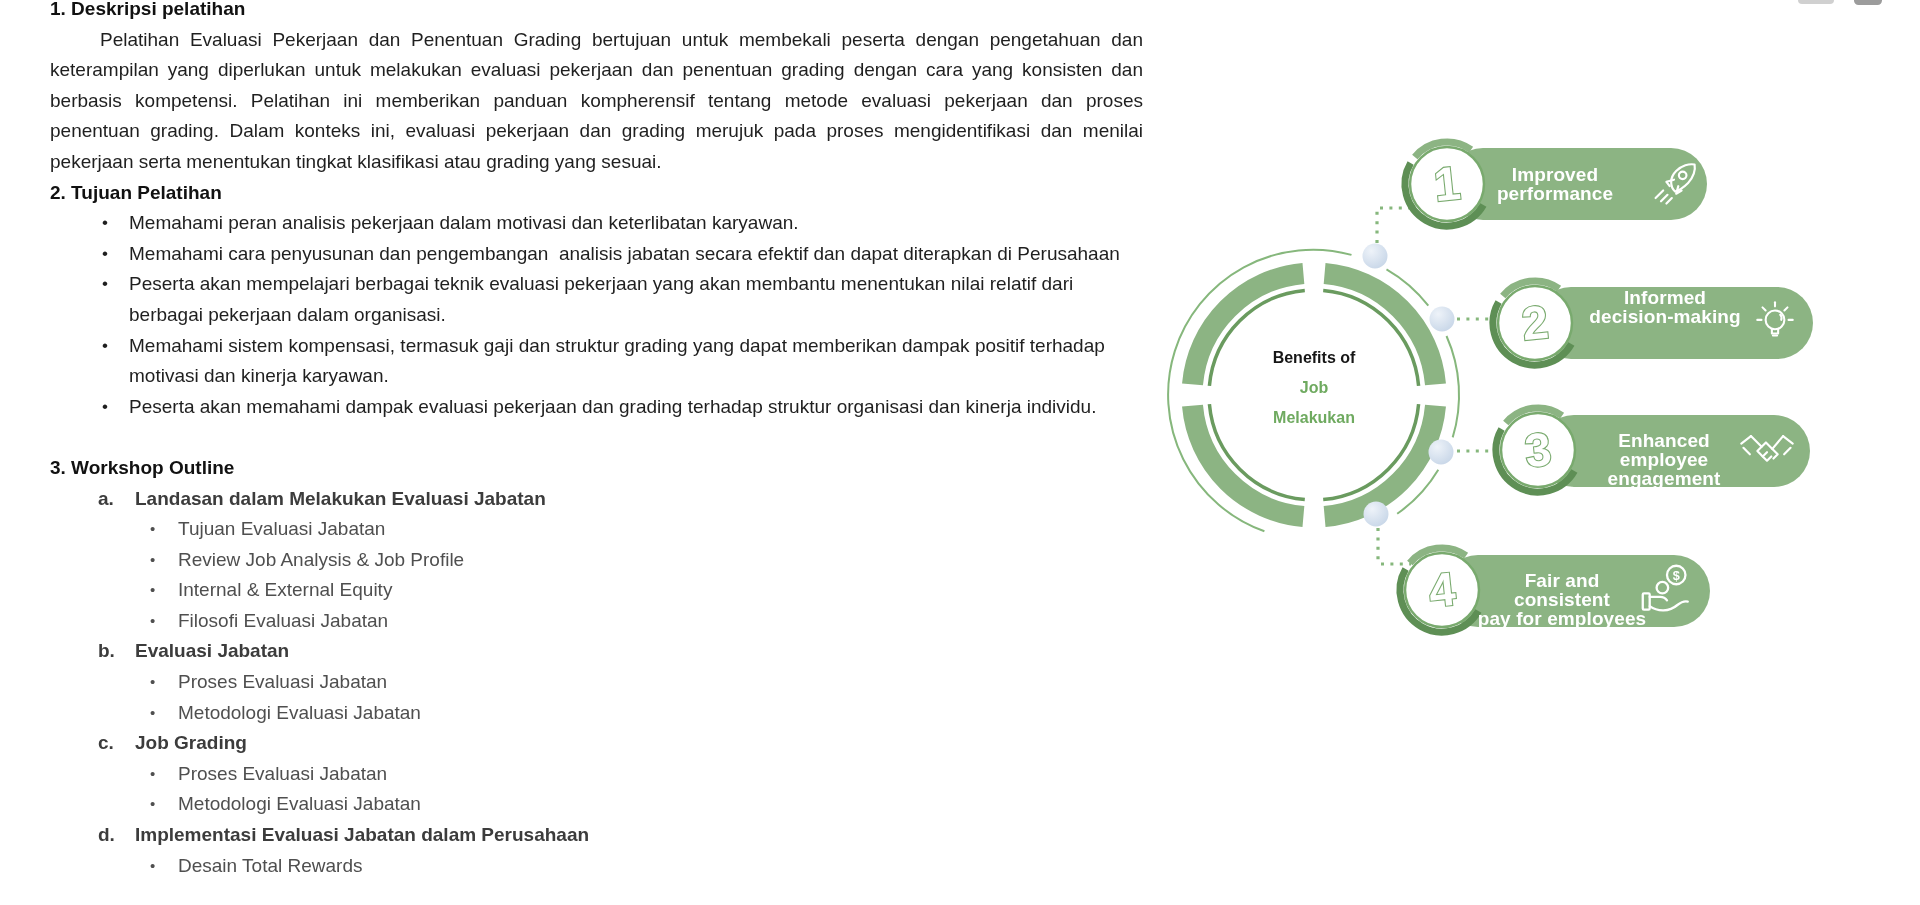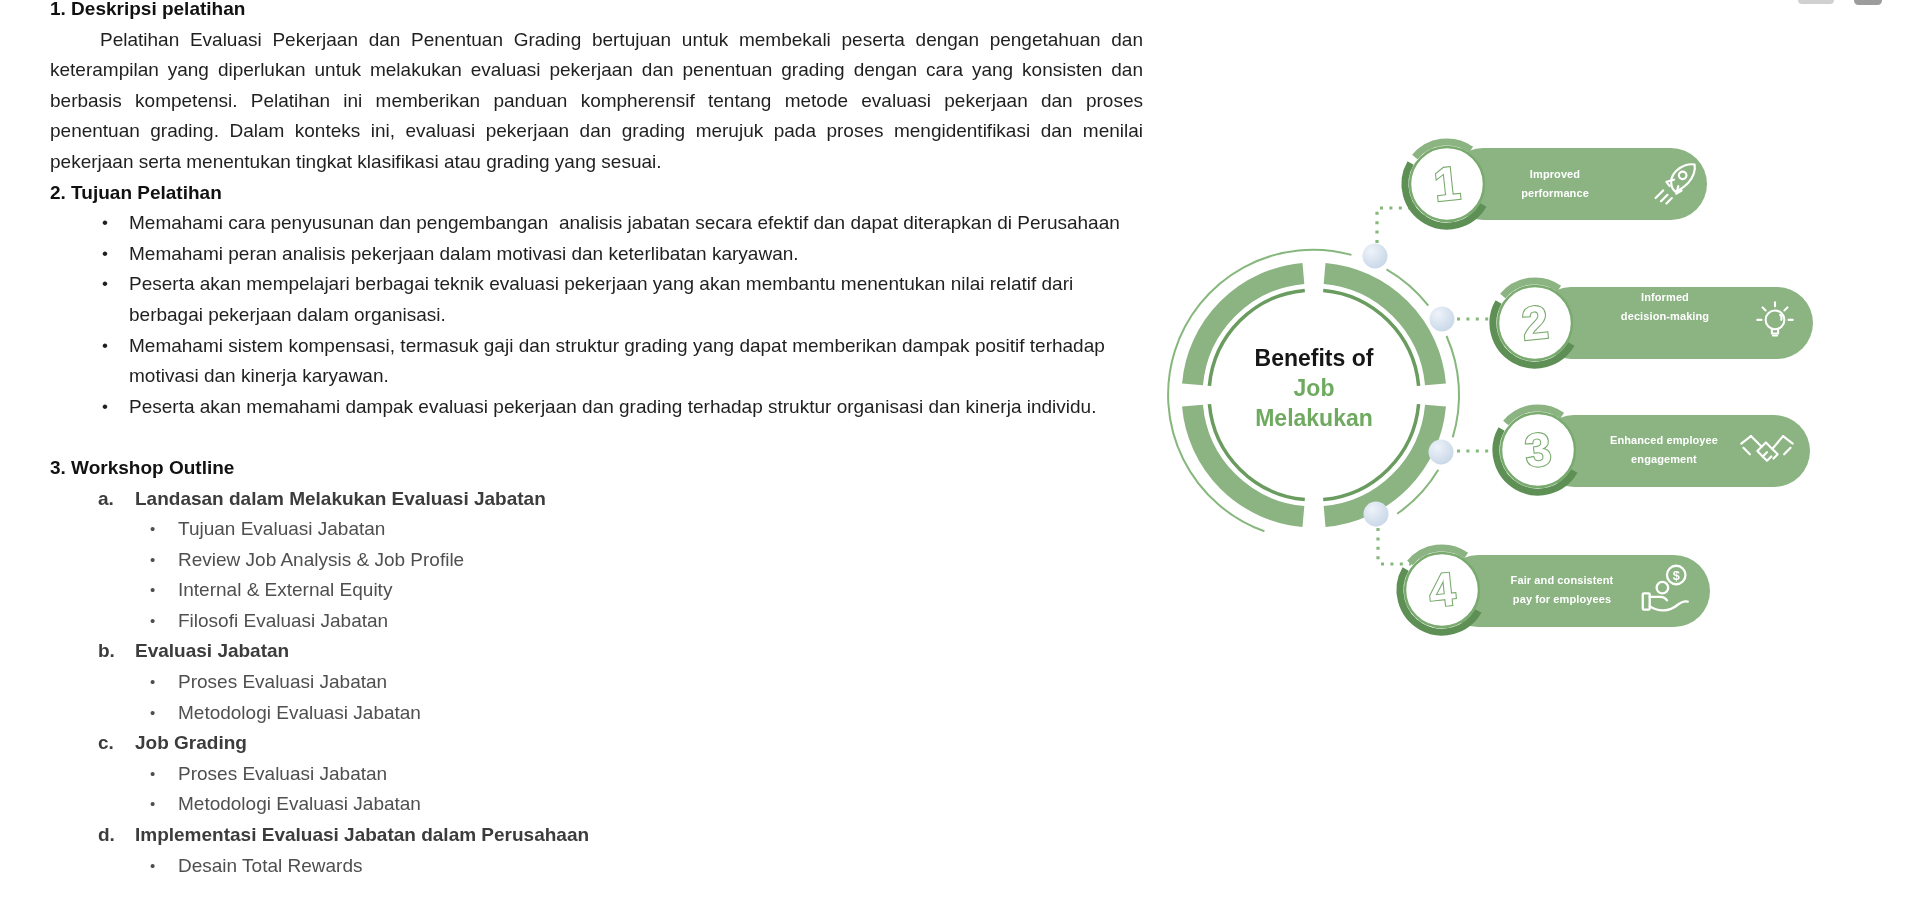--- a/index.html
+++ b/index.html
@@ -21,25 +21,25 @@
   .sub{position:relative;padding-left:128px;white-space:pre-wrap;color:#4f4f4f;}
   .sub::before{content:"\2022";position:absolute;left:100px;font-size:15px;color:#4f4f4f;}
   .ltr{position:relative;padding-left:85px;font-weight:bold;color:#3c3c3c;}
   .ltr .letter{position:absolute;left:48px;}
   .spacer{height:30.6px;}
   
   .infographic{position:absolute;left:1140px;top:100px;width:760px;height:580px;}
   .infographic svg{position:absolute;left:0;top:0;}
   .center-label{
     position:absolute;left:64px;top:243px;width:220px;text-align:center;
-    font-weight:bold;font-size:23px;line-height:30px;color:#161616;
+    font-weight:bold;font-size:16px;line-height:30px;color:#161616;
   }
   .center-label .green{color:#6faa60;}
   .pill-label{
-    position:absolute;color:#ffffff;font-weight:bold;font-size:11px;
+    position:absolute;color:#ffffff;font-weight:bold;font-size:19px;
     line-height:19px;text-align:center;white-space:pre-line;
     letter-spacing:.1px;
   }
   .lbl1{left:340px;top:65px;width:150px;}
   .lbl2{left:440px;top:188px;width:170px;}
   .lbl3{left:439px;top:331px;width:170px;}
   .lbl4{left:337px;top:471px;width:170px;}
   .picon{position:absolute;}
   .icon1{left:508px;top:58px;}
   .icon2{left:610px;top:198px;}
@@ -56,22 +56,22 @@
 
 <div class="doc">
   <div class="h">1. Deskripsi pelatihan</div>
   <div class="jline findent">Pelatihan Evaluasi Pekerjaan dan Penentuan Grading bertujuan untuk membekali peserta dengan pengetahuan dan</div>
   <div class="jline">keterampilan yang diperlukan untuk melakukan evaluasi pekerjaan dan penentuan grading dengan cara yang konsisten dan</div>
   <div class="jline">berbasis kompetensi. Pelatihan ini memberikan panduan kompherensif tentang metode evaluasi pekerjaan dan proses</div>
   <div class="jline">penentuan grading. Dalam konteks ini, evaluasi pekerjaan dan grading merujuk pada proses mengidentifikasi dan menilai</div>
   <div class="jline jlast">pekerjaan serta menentukan tingkat klasifikasi atau grading yang sesuai.</div>
 
   <div class="h">2. Tujuan Pelatihan</div>
+  <div class="b1">Memahami peran analisis pekerjaan dalam motivasi dan keterlibatan karyawan.</div>
   <div class="b1">Memahami cara penyusunan dan pengembangan  analisis jabatan secara efektif dan dapat diterapkan di Perusahaan</div>
-  <div class="b1">Memahami peran analisis pekerjaan dalam motivasi dan keterlibatan karyawan.</div>
   <div class="b1">Peserta akan mempelajari berbagai teknik evaluasi pekerjaan yang akan membantu menentukan nilai relatif dari
 berbagai pekerjaan dalam organisasi.</div>
   <div class="b1">Memahami sistem kompensasi, termasuk gaji dan struktur grading yang dapat memberikan dampak positif terhadap
 motivasi dan kinerja karyawan.</div>
   <div class="b1">Peserta akan memahami dampak evaluasi pekerjaan dan grading terhadap struktur organisasi dan kinerja individu.</div>
 
   <div class="spacer"></div>
 
   <div class="h">3. Workshop Outline</div>
 

